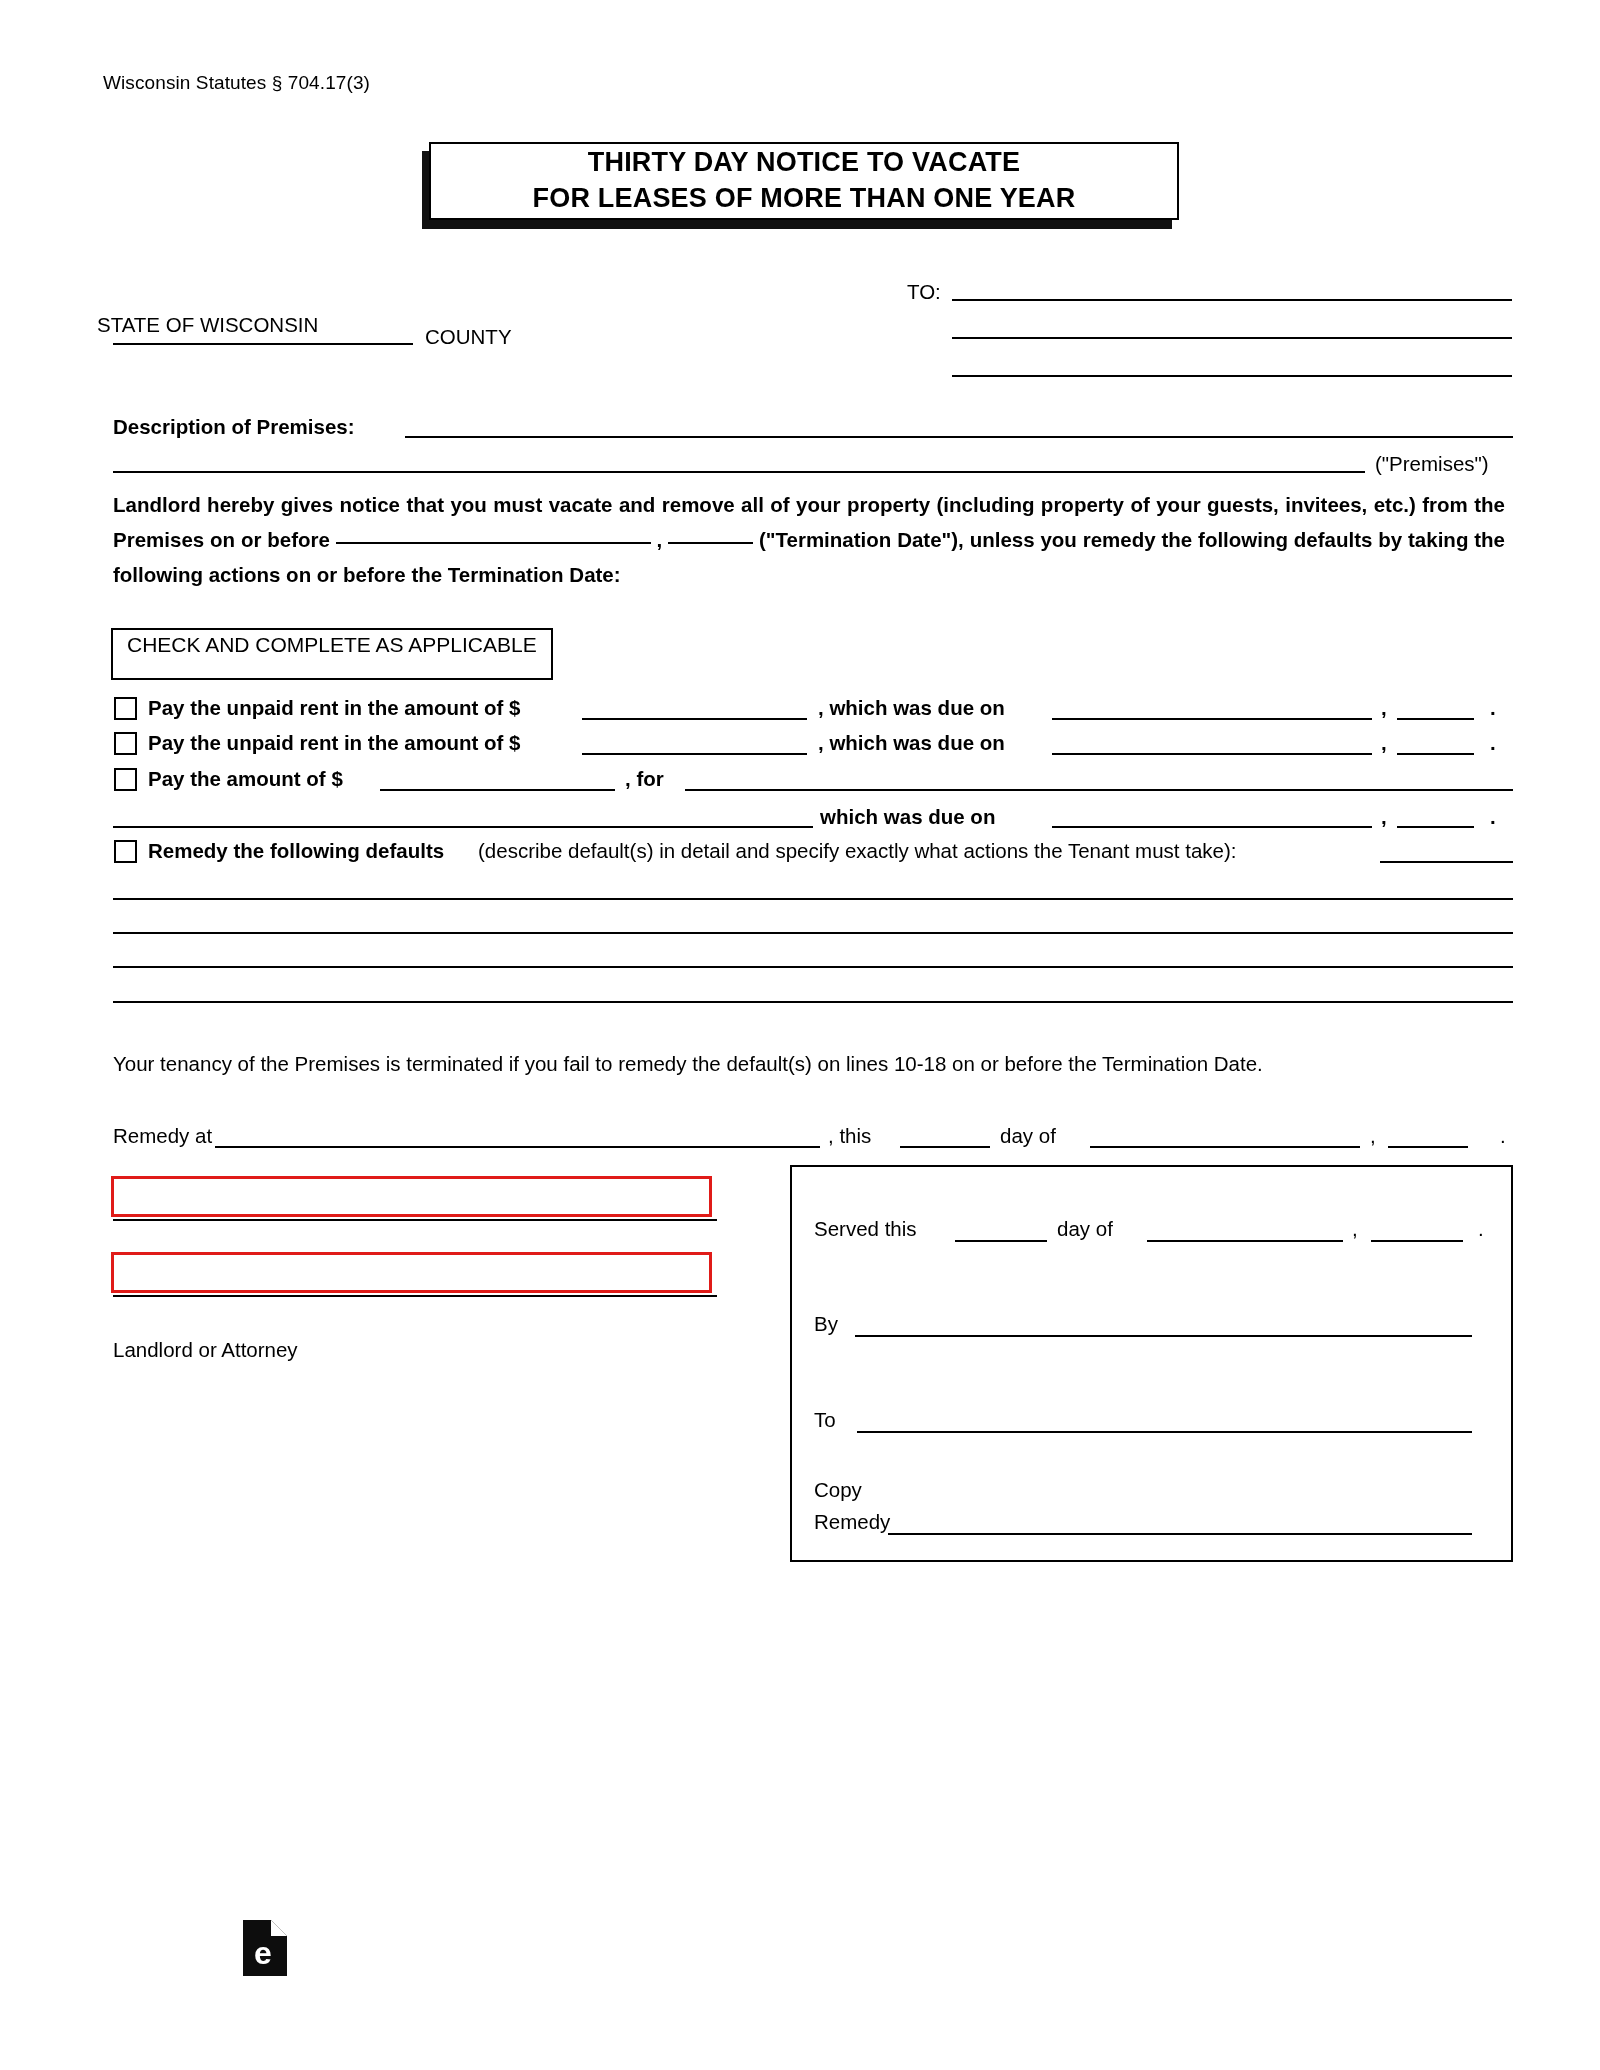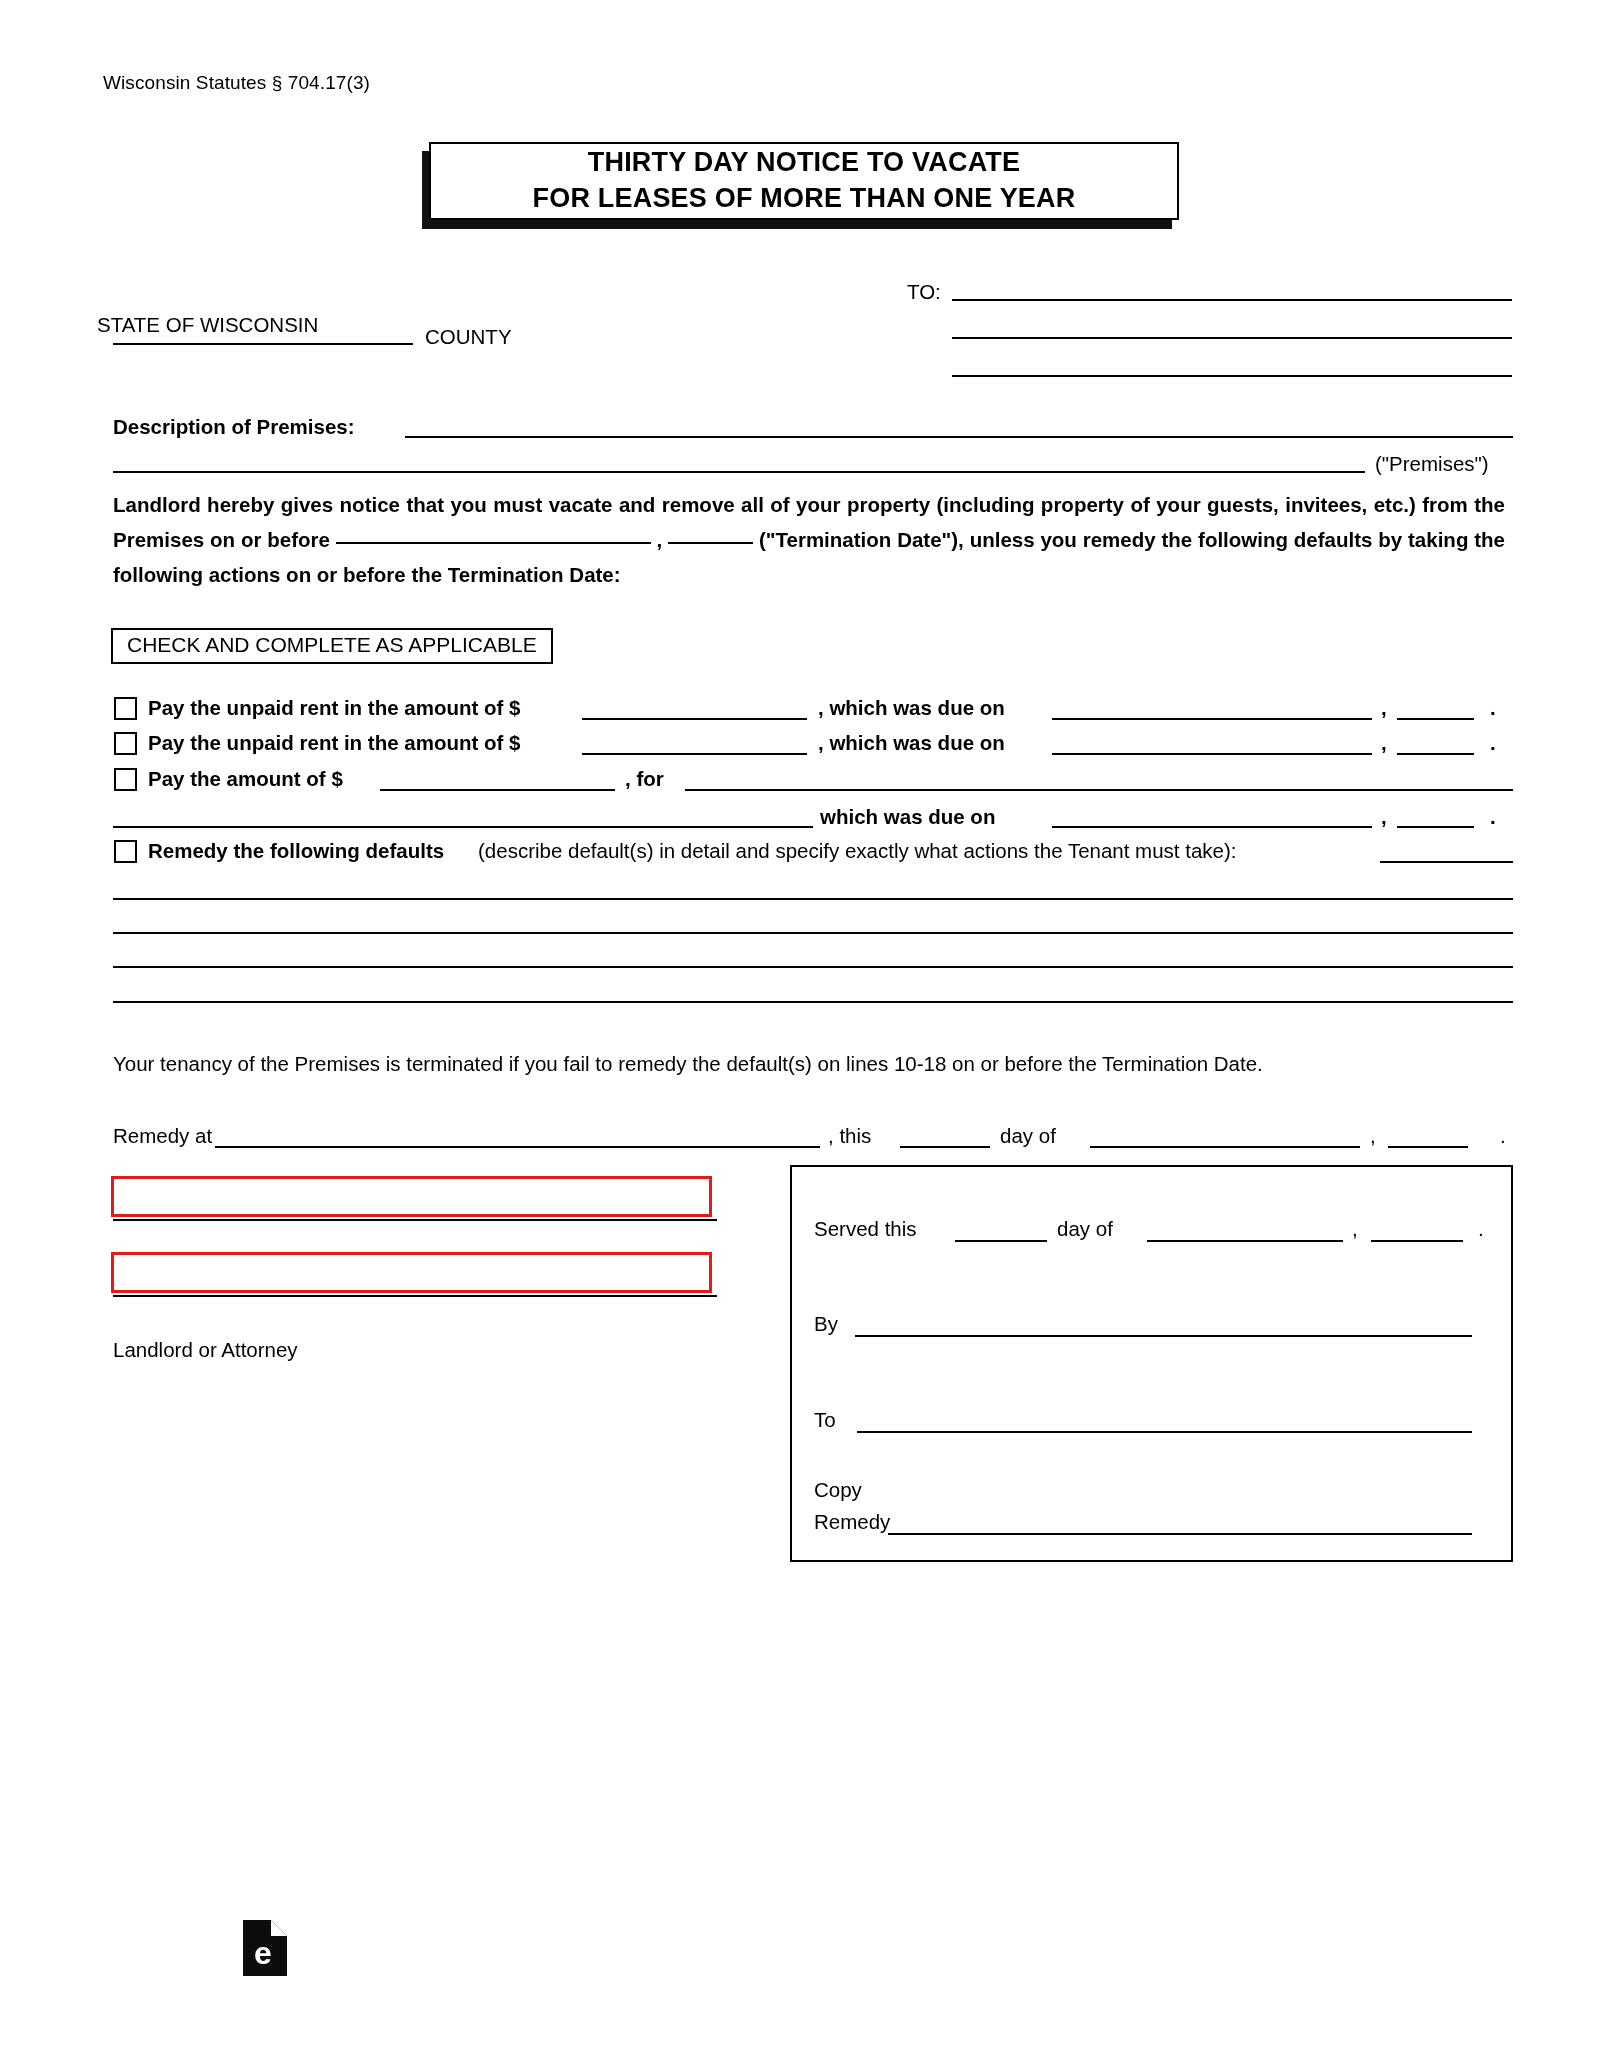--- a/index.html
+++ b/index.html
@@ -98,21 +98,21 @@
     border-bottom: 2.2px solid #000;
     vertical-align: 3px;
   }
 
   
   .check-box-label {
     position: absolute;
     left: 111px;
     top: 628px;
     border: 2px solid #000;
-    padding: 3px 14px 5px 14px;
+    padding: 3px 14px 21px 14px;
     font-size: 21px;
     background: #fff;
     white-space: nowrap;
   }
 
   
   .cbox {
     position: absolute;
     width: 23px;
     height: 23px;

